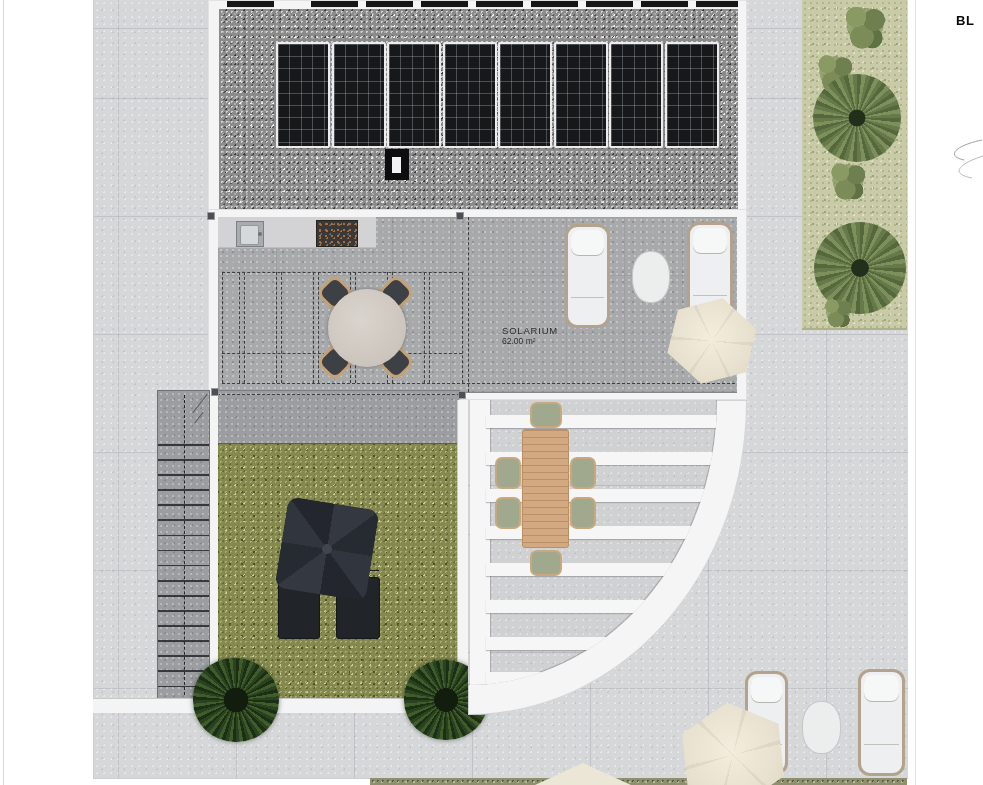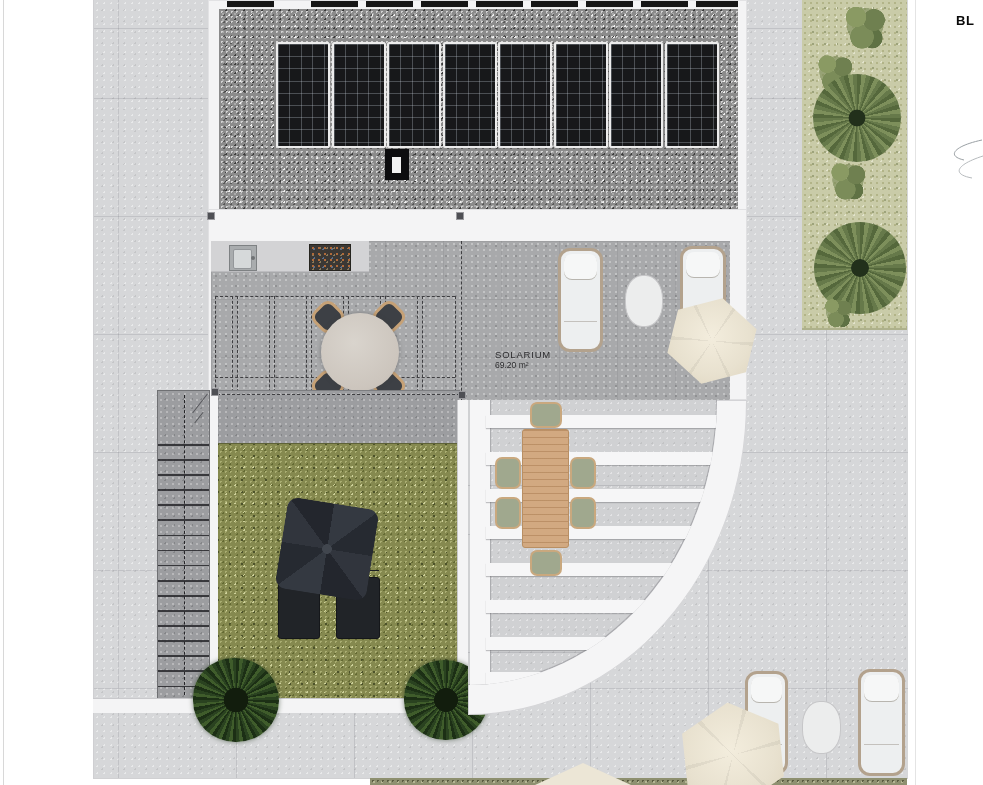--- a/index.html
+++ b/index.html
@@ -148,21 +148,21 @@
   <div class="abs plantstrip-tx" style="left:802px;top:0;width:105px;height:328px;border-bottom:2px solid #aeb18c;">
     <div class="leafy" style="left:33px;top:-4px;width:60px;height:60px;"></div>
     <div class="leafy" style="left:7px;top:46px;width:52px;height:52px;"></div>
     <div class="palm" style="left:11px;top:74px;width:88px;height:88px;"></div>
     <div class="leafy" style="left:20px;top:154px;width:52px;height:52px;"></div>
     <div class="palm" style="left:12px;top:222px;width:92px;height:92px;"></div>
     <div class="leafy" style="left:16px;top:292px;width:40px;height:40px;"></div>
   </div>
 
   <div class="abs white-s" style="left:208px;top:209px;width:539px;height:191px;border:1px solid #e0e0e2;box-sizing:border-box;">
-    <div class="abs concrete" id="sol-floor" style="left:2px;top:7px;width:519px;height:175px;border-bottom:1px solid #85868a;margin-top:24px;">
+    <div class="abs concrete" id="sol-floor" style="left:9px;top:7px;width:519px;height:175px;border-bottom:1px solid #85868a;">
 
       <div class="abs" style="left:0;top:0;width:158px;height:30px;background:#d3d3d5;border-bottom:1px solid #bdbdc0;"></div>
       <div class="abs" style="left:18px;top:4px;width:28px;height:26px;background:#a9acae;border:1px solid #7e8183;box-sizing:border-box;">
         <div class="abs" style="left:3px;top:3px;width:17px;height:18px;background:#d6d9da;border:1px solid #94979a;border-radius:2px;"></div>
         <div class="abs" style="left:21px;top:10px;width:4px;height:4px;background:#6f7274;border-radius:50%;"></div>
       </div>
       <div class="abs" style="left:98px;top:3px;width:42px;height:27px;background:#3b3835;border:1px solid #26241f;
         background-image:radial-gradient(#b06a3a 1px,transparent 1px),radial-gradient(#5a6d8a 1px,transparent 1px),radial-gradient(#8a7a5a 1px,transparent 1px);
         background-size:6px 6px,9px 9px,7px 7px;box-sizing:border-box;"></div>
 
@@ -193,21 +193,21 @@
       <div class="schair" style="left:164px;top:131px;"></div>
       <div class="abs" style="left:110px;top:72px;width:78px;height:78px;border-radius:50%;
         background:radial-gradient(circle at 42% 38%, #d9d4cd, #ccc5bd 70%, #bdb5ac 100%);box-shadow:0 0 4px rgba(60,60,60,.45);"></div>
 
       <div class="lounger" style="left:347px;top:7px;width:45px;height:104px;"></div>
       <div class="ovaltable" style="left:414px;top:34px;width:36px;height:50px;"></div>
       <div class="lounger" style="left:469px;top:5px;width:46px;height:104px;"></div>
 
       <div class="abs label" style="left:284px;top:109px;">
         <div style="font-size:9.5px;letter-spacing:.8px;">SOLARIUM</div>
-        <div style="font-size:8.5px;">69.20 m²</div>
+        <div style="font-size:8.5px;">62.00 m²</div>
       </div>
     </div>
   </div>
 
   <div class="abs darkpav" style="left:157px;top:390px;width:303px;height:53px;border-top:1px solid #7b7c7f;box-sizing:border-box;">
     <div class="dash-h" style="left:0;top:3px;width:303px;"></div>
   </div>
   <div class="abs darkpav" style="left:157px;top:390px;width:53px;height:310px;border:1px solid #6f7073;box-sizing:border-box;">
     <div class="abs" style="left:0;top:53px;width:51px;height:256px;
       background:repeating-linear-gradient(180deg, rgba(38,38,42,.85) 0 1.6px, transparent 1.6px 15.1px);"></div>

